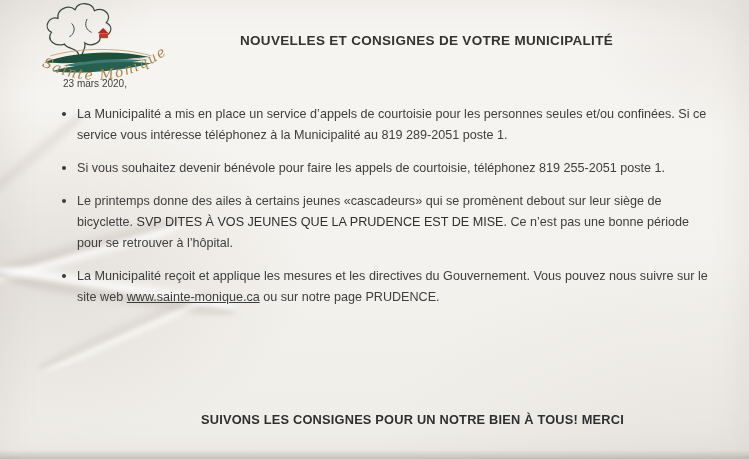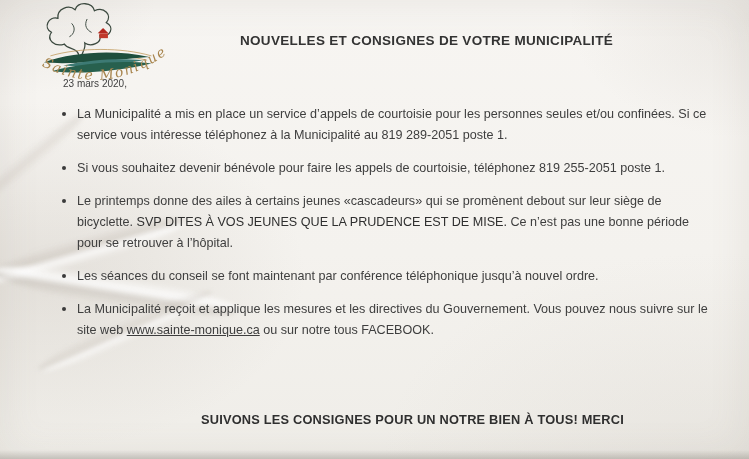--- a/index.html
+++ b/index.html
@@ -98,22 +98,19 @@
     <li>
       <span>La Municipalité a mis en place un service d’appels de courtoisie pour les personnes seules et/ou confinées. Si ce service vous intéresse téléphonez à la Municipalité au 819 289-2051 poste 1.</span>
     </li>
     <li>
       <span>Si vous souhaitez devenir bénévole pour faire les appels de courtoisie, téléphonez 819 255-2051 poste 1.</span>
     </li>
     <li>
       <span>Le printemps donne des ailes à certains jeunes «cascadeurs» qui se promènent debout sur leur siège de bicyclette.  </span><span class="bold-inline">SVP DITES À VOS JEUNES QUE LA PRUDENCE EST DE MISE.</span><span> Ce n’est pas une bonne période pour se retrouver à l’hôpital.</span>
     </li>
     <li>
-      <span>Les séances du conseil se font maintenant par conférence téléphonique jusqu’à nouvel ordre.</span>
-    </li>
-    <li>
-      <span>La Municipalité reçoit et applique les mesures et les directives du Gouvernement. Vous pouvez nous suivre sur le site web </span><span class="link-inline">www.sainte-monique.ca</span><span> ou sur notre tous FACEBOOK.</span>
+      <span>La Municipalité reçoit et applique les mesures et les directives du Gouvernement. Vous pouvez nous suivre sur le site web </span><span class="link-inline">www.sainte-monique.ca</span><span> ou sur notre page PRUDENCE.</span>
     </li>
   </ul>
 
   <p class="footer">SUIVONS LES CONSIGNES POUR UN NOTRE BIEN À TOUS! MERCI</p>
 
 </div>
 
 </body></html>

